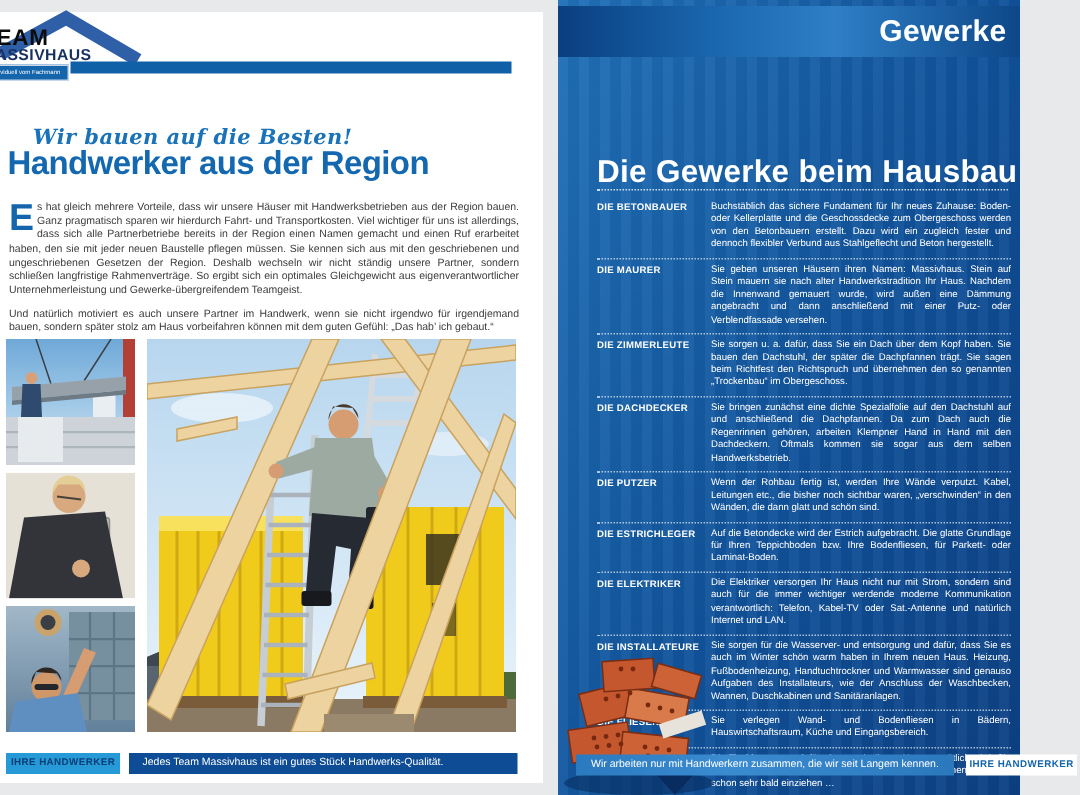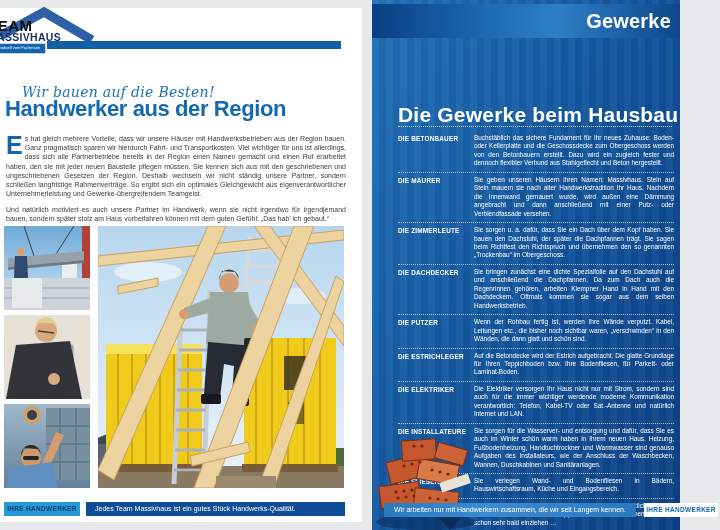--- a/index.html
+++ b/index.html
@@ -16,21 +16,21 @@
   .logo-roof{position:absolute;left:-6px;top:-6px;}
   .logo-team{position:absolute;left:-12px;top:8px;font-weight:bold;font-size:15px;letter-spacing:.5px;color:#0c0c0c;line-height:1;}
   .logo-massiv{position:absolute;left:-12px;top:22px;font-weight:bold;font-size:10.5px;letter-spacing:.3px;color:#17305f;line-height:1;}
   .logo-tagline{
     position:absolute;left:-12px;top:33px;width:56px;height:9px;background:#1565ad;border:1px solid #c6d6e8;
     color:#fff;font-size:4px;line-height:8px;text-align:center;white-space:nowrap;overflow:hidden;
   }
   .topbar{position:absolute;left:47px;top:33px;width:294px;height:8px;background:#1060a8;}
   .kicker{
     position:absolute;left:22px;top:76px;color:#1a72b8;
-    font-family:"DejaVu Serif",serif;font-style:italic;font-weight:normal;font-size:14px;letter-spacing:.3px;
+    font-family:"DejaVu Serif",serif;font-style:italic;font-weight:bold;font-size:14px;letter-spacing:.3px;
   }
   .headline{
     position:absolute;left:5px;top:90px;color:#1468b0;font-weight:bold;font-size:22px;letter-spacing:-.4px;line-height:1;
   }
   .body-copy{
     position:absolute;left:6px;top:126px;width:340px;color:#3c3c3c;
     font-size:7px;line-height:1.32;text-align:justify;
   }
   .dropcap{
     float:left;font-size:25px;line-height:20px;font-weight:bold;color:#1565ad;margin:1px 2px 0 0;

